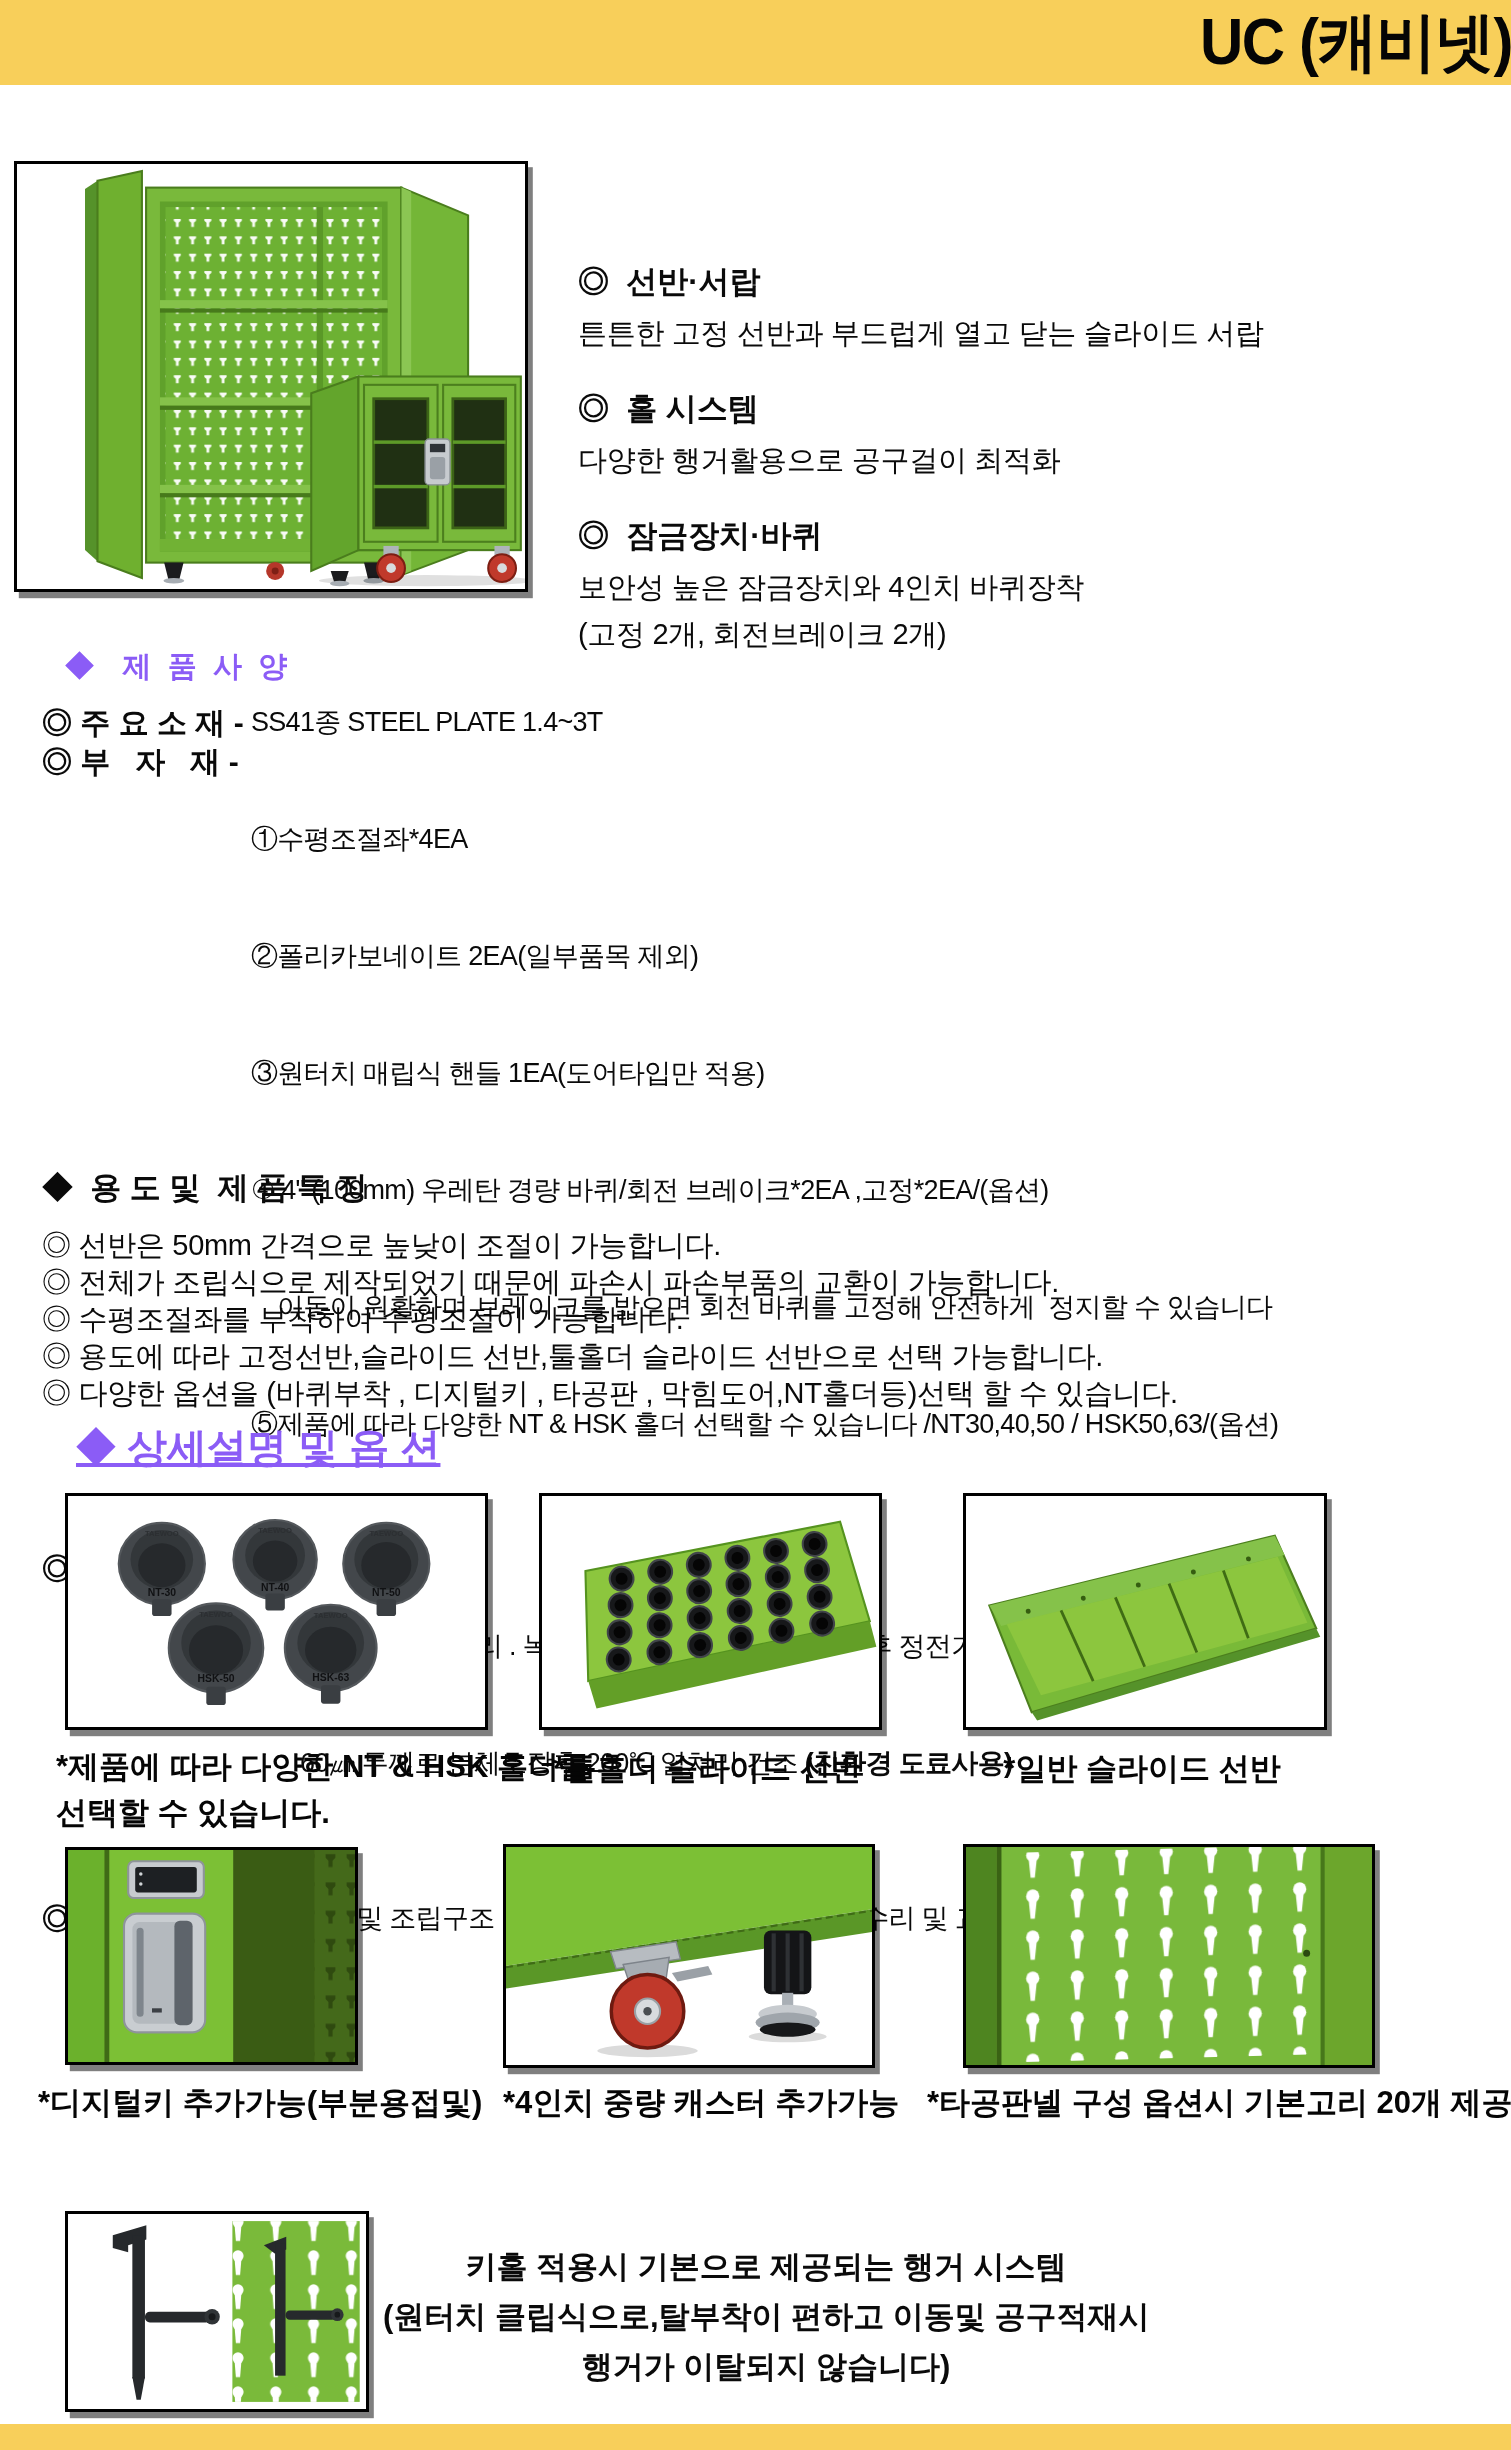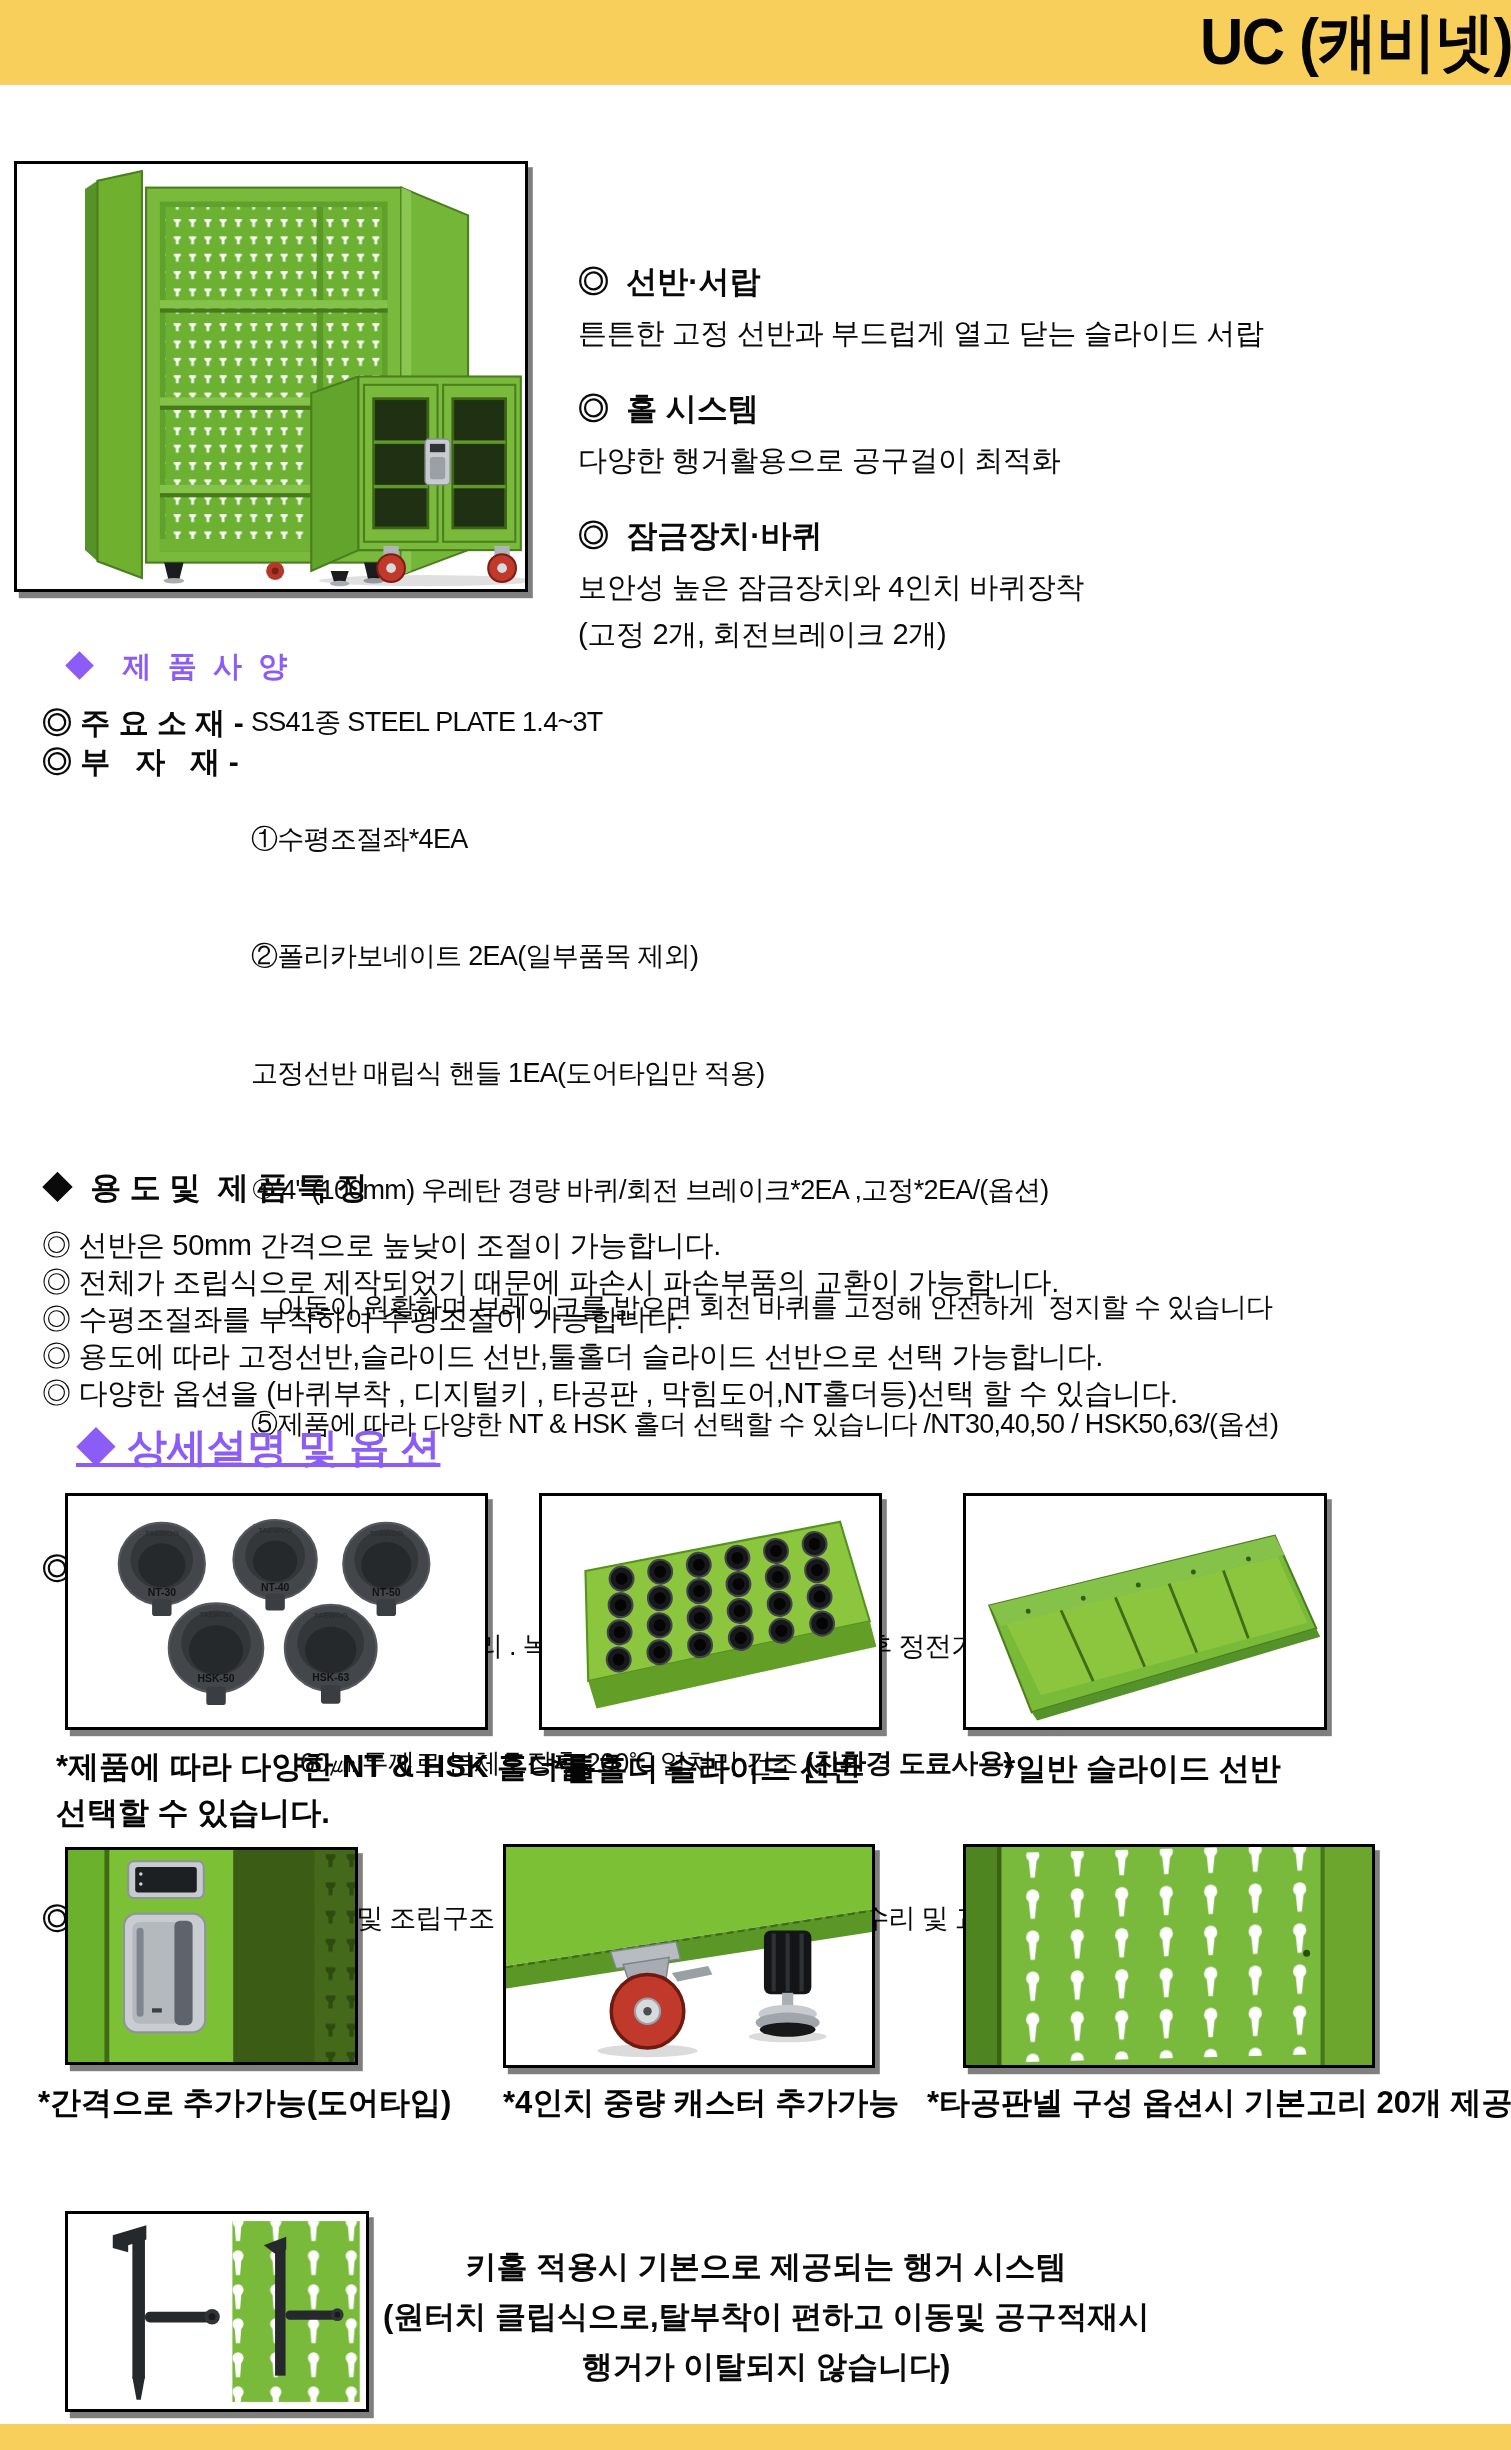--- a/index.html
+++ b/index.html
@@ -153,21 +153,21 @@
   <div class="specs">
     <div class="spec-row">
       <span class="spec-label">◎ 주 요 소 재 -</span>
       <div class="spec-content">SS41종 STEEL PLATE 1.4~3T</div>
     </div>
     <div class="spec-row">
       <span class="spec-label">◎ 부   자   재 -</span>
       <div class="spec-content">
         <div>①수평조절좌*4EA</div>
         <div>②폴리카보네이트 2EA(일부품목 제외)</div>
-        <div>고정선반 매립식 핸들 1EA(도어타입만 적용)</div>
+        <div>③원터치 매립식 핸들 1EA(도어타입만 적용)</div>
         <div>④ 4" (100mm) 우레탄 경량 바퀴/회전 브레이크*2EA ,고정*2EA/(옵션)</div>
         <div class="indent">이동이 원활하며 브레이크를 밟으면 회전 바퀴를 고정해 안전하게  정지할 수 있습니다</div>
         <div>⑤제품에 따라 다양한 NT &amp; HSK 홀더 선택할 수 있습니다 /NT30,40,50 / HSK50,63/(옵션)</div>
       </div>
     </div>
     <div class="spec-row mt-coating">
       <span class="spec-label">◎ 도 장 방 법 -</span>
       <div class="spec-content">
         <div>탈지 . 수세 . 표면처리 . 녹 방지를 위한 화성 피막처리후 정전기를 이용</div>
         <div class="pl-deep"><span>60㎛ 두께로 분체도장후 200℃ 열처리 건조 </span><span class="bold">(친환경 도료사용)</span></div>
@@ -378,21 +378,21 @@
       <rect x="44" y="0" width="7" height="308" fill="#3A6314"></rect>
       <rect x="516" y="0" width="68" height="308" fill="#6CA62C"></rect>
       <rect x="510" y="0" width="6" height="308" fill="#47771a"></rect>
       <g transform="skewY(-1.5)">
         <rect x="60" y="10" width="446" height="296" fill="url(#keyhole)"></rect>
       </g>
       <circle cx="490" cy="150" r="5" fill="#2b4a10"></circle>
     </svg>
   </div>
 
-  <div class="caption center" style="left:38px;top:2082px;width:342px;">*간격으로 추가가능(도어타입)</div>
+  <div class="caption center" style="left:38px;top:2082px;width:342px;">*디지털키 추가가능(부분용접및)</div>
   <div class="caption center" style="left:503px;top:2082px;width:366px;">*4인치 중량 캐스터 추가가능</div>
   <div class="caption center" style="left:927px;top:2082px;width:492px;">*타공판넬 구성 옵션시 기본고리 20개 제공</div>
 
   <div class="imgbox" style="left:65px;top:2211px;width:298px;height:195px;">
     <svg viewBox="0 0 426 275" width="100%" height="100%" preserveAspectRatio="none">
       <defs>
         <pattern id="keyhole2" width="54" height="48" patternUnits="userSpaceOnUse">
           <circle cx="27" cy="11" r="8" fill="#ffffff"></circle>
           <polygon points="22,14 32,14 30,38 24,38" fill="#ffffff"></polygon>
         </pattern>

